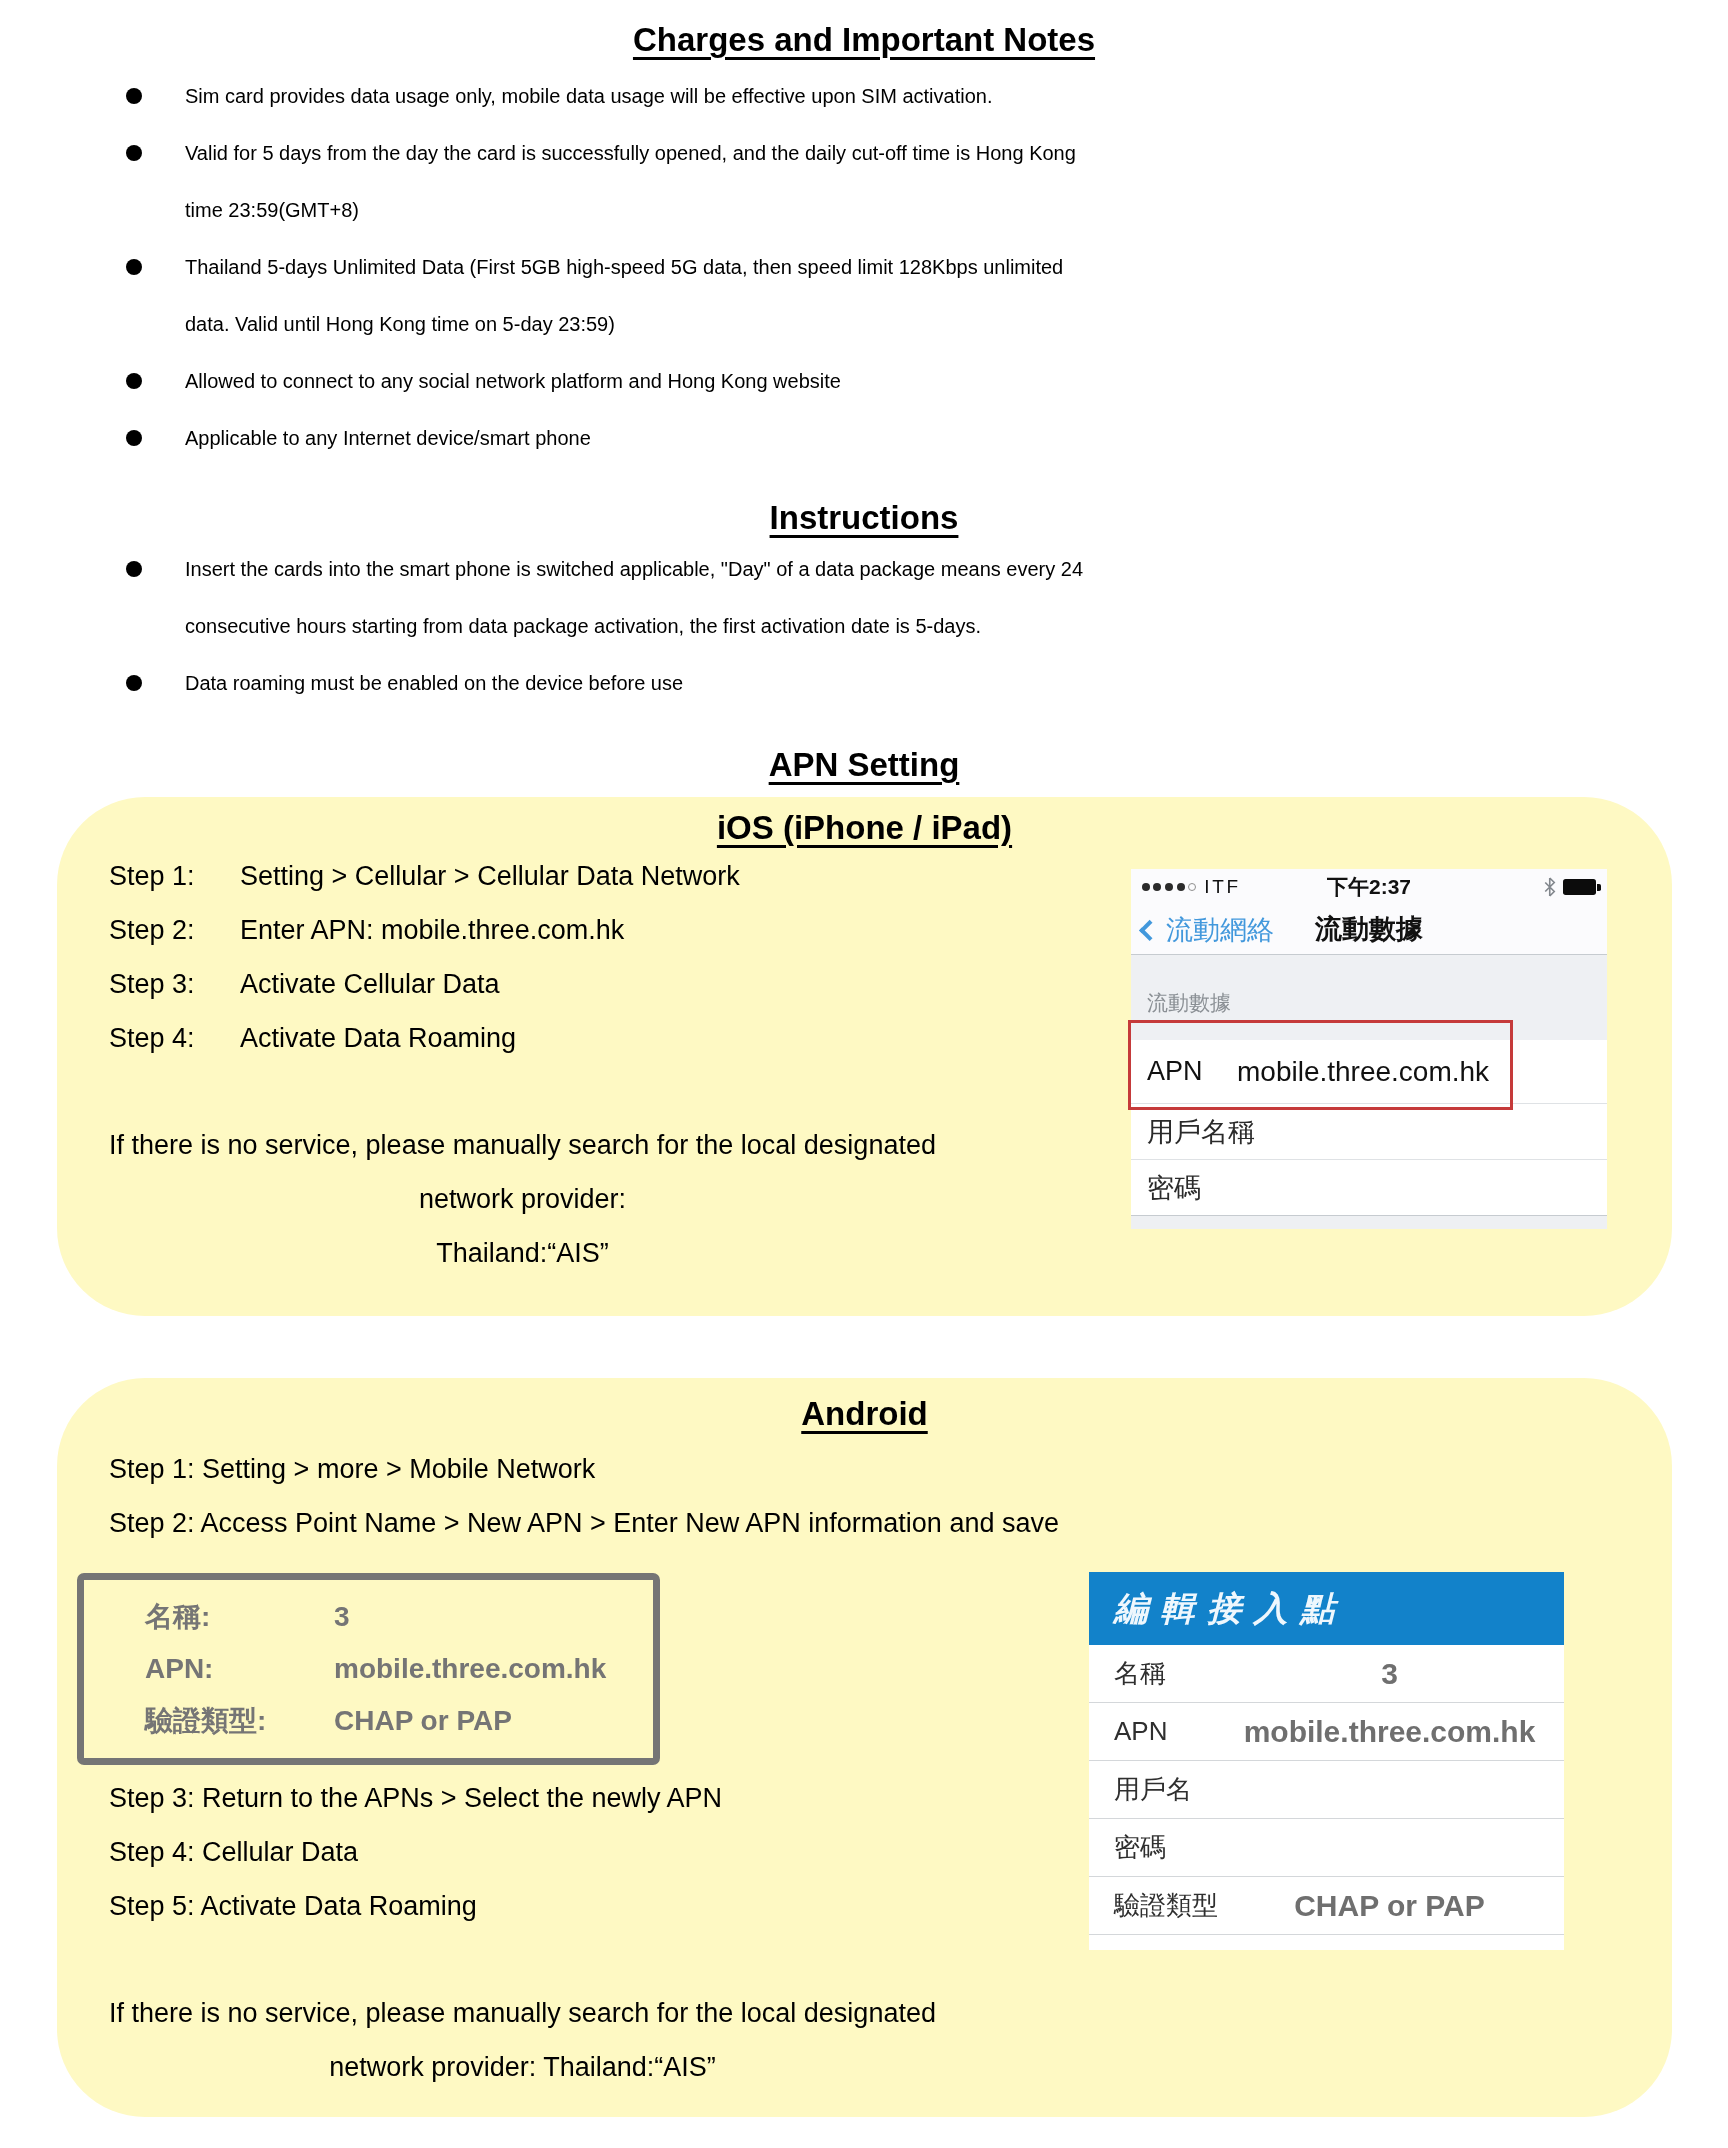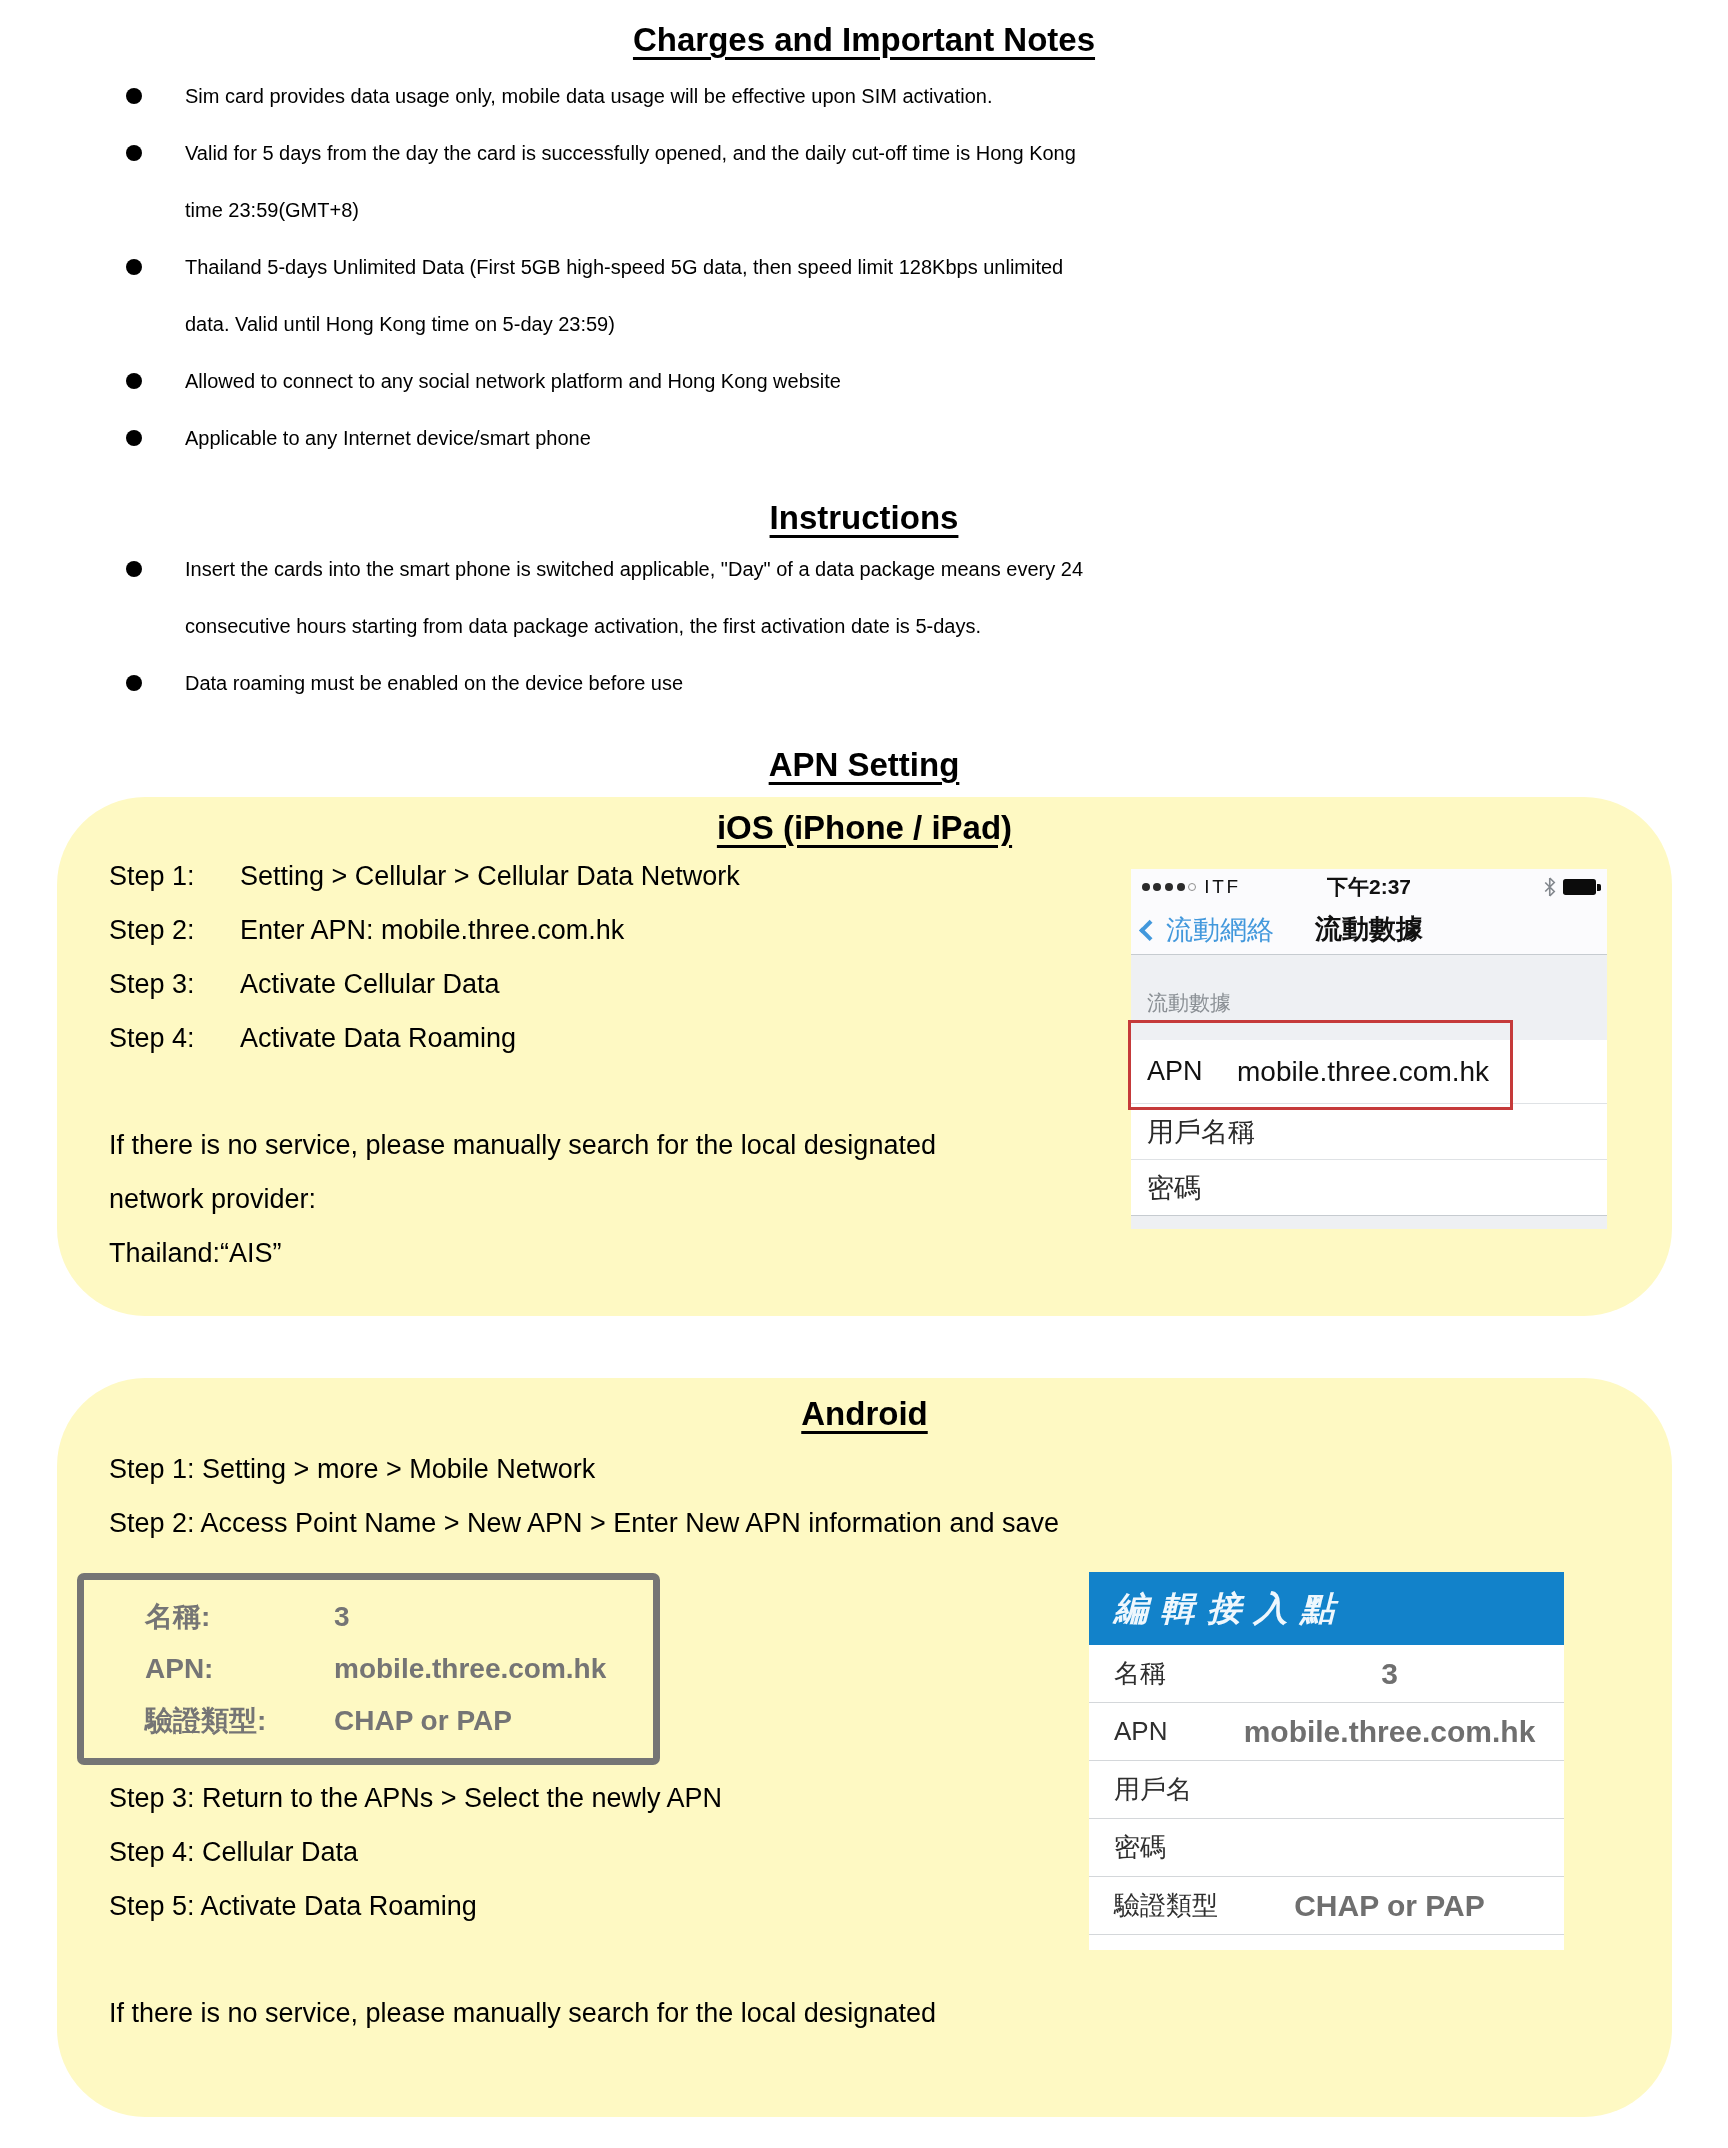--- a/index.html
+++ b/index.html
@@ -19,21 +19,21 @@
                       width:16px; height:16px; border-radius:50%; background:#000; }
   .ln { line-height:57px; height:57px; white-space:nowrap; }
 
   
   .bluebox { position:absolute; left:57px; width:1615px; background:#fef9c3; border-radius:88px; }
   .bluebox h3 { position:absolute; left:0; width:100%; text-align:center; font-size:33px; line-height:43px;
                 font-weight:bold; text-decoration:underline; text-decoration-thickness:2.7px; text-underline-offset:6.3px; }
   .stepblock { position:absolute; left:52px; font-size:27px; }
   .stepblock .srow { line-height:54px; height:54px; white-space:nowrap; }
   .slabel { display:inline-block; width:131px; }
-  .noservice { position:absolute; left:52px; font-size:27px; }
+  .noservice { position:absolute; left:52px; font-size:27px;text-align:center; }
 
   
   .iphone-shot { position:absolute; left:1074px; top:72px; width:476px; height:360px;
                  background:#fbfbfd; font-family:"Liberation Sans","DejaVu Sans",sans-serif; }
   .statusbar { position:relative; height:36px; display:flex; align-items:center; padding:0 10.8px; }
   .dots { display:flex; align-items:center; gap:3.6px; }
   .dot { width:8px; height:8px; border-radius:50%; background:#2b2b2b; }
   .dot.empty { background:transparent; border:1.8px solid #8f8f8f; }
   .carrier { margin-left:8px; font-size:19px; letter-spacing:2.7px; color:#111; }
   .time { position:absolute; left:0; right:0; text-align:center; font-size:21px; font-weight:600; color:#111; }
@@ -205,20 +205,21 @@
     </div>
 
     <div class="stepblock" style="top:393px;">
       <div class="srow">Step 3: Return to the APNs &gt; Select the newly APN</div>
       <div class="srow">Step 4: Cellular Data</div>
       <div class="srow">Step 5: Activate Data Roaming</div>
     </div>
 
     <div class="noservice" style="top:608px;">
       <div class="srow ln" style="height:54px;line-height:54px;">If there is no service, please manually search for the local designated</div>
+      <div class="srow ln" style="height:54px;line-height:54px;">network provider: Thailand:“AIS”</div>
     </div>
 
     <div class="android-shot">
       <div class="ahead">編輯接入點</div>
       <div class="arow">
         <span class="alabel">名稱</span>
         <span class="avalue">3</span>
       </div>
       <div class="arow">
         <span class="alabel">APN</span>

